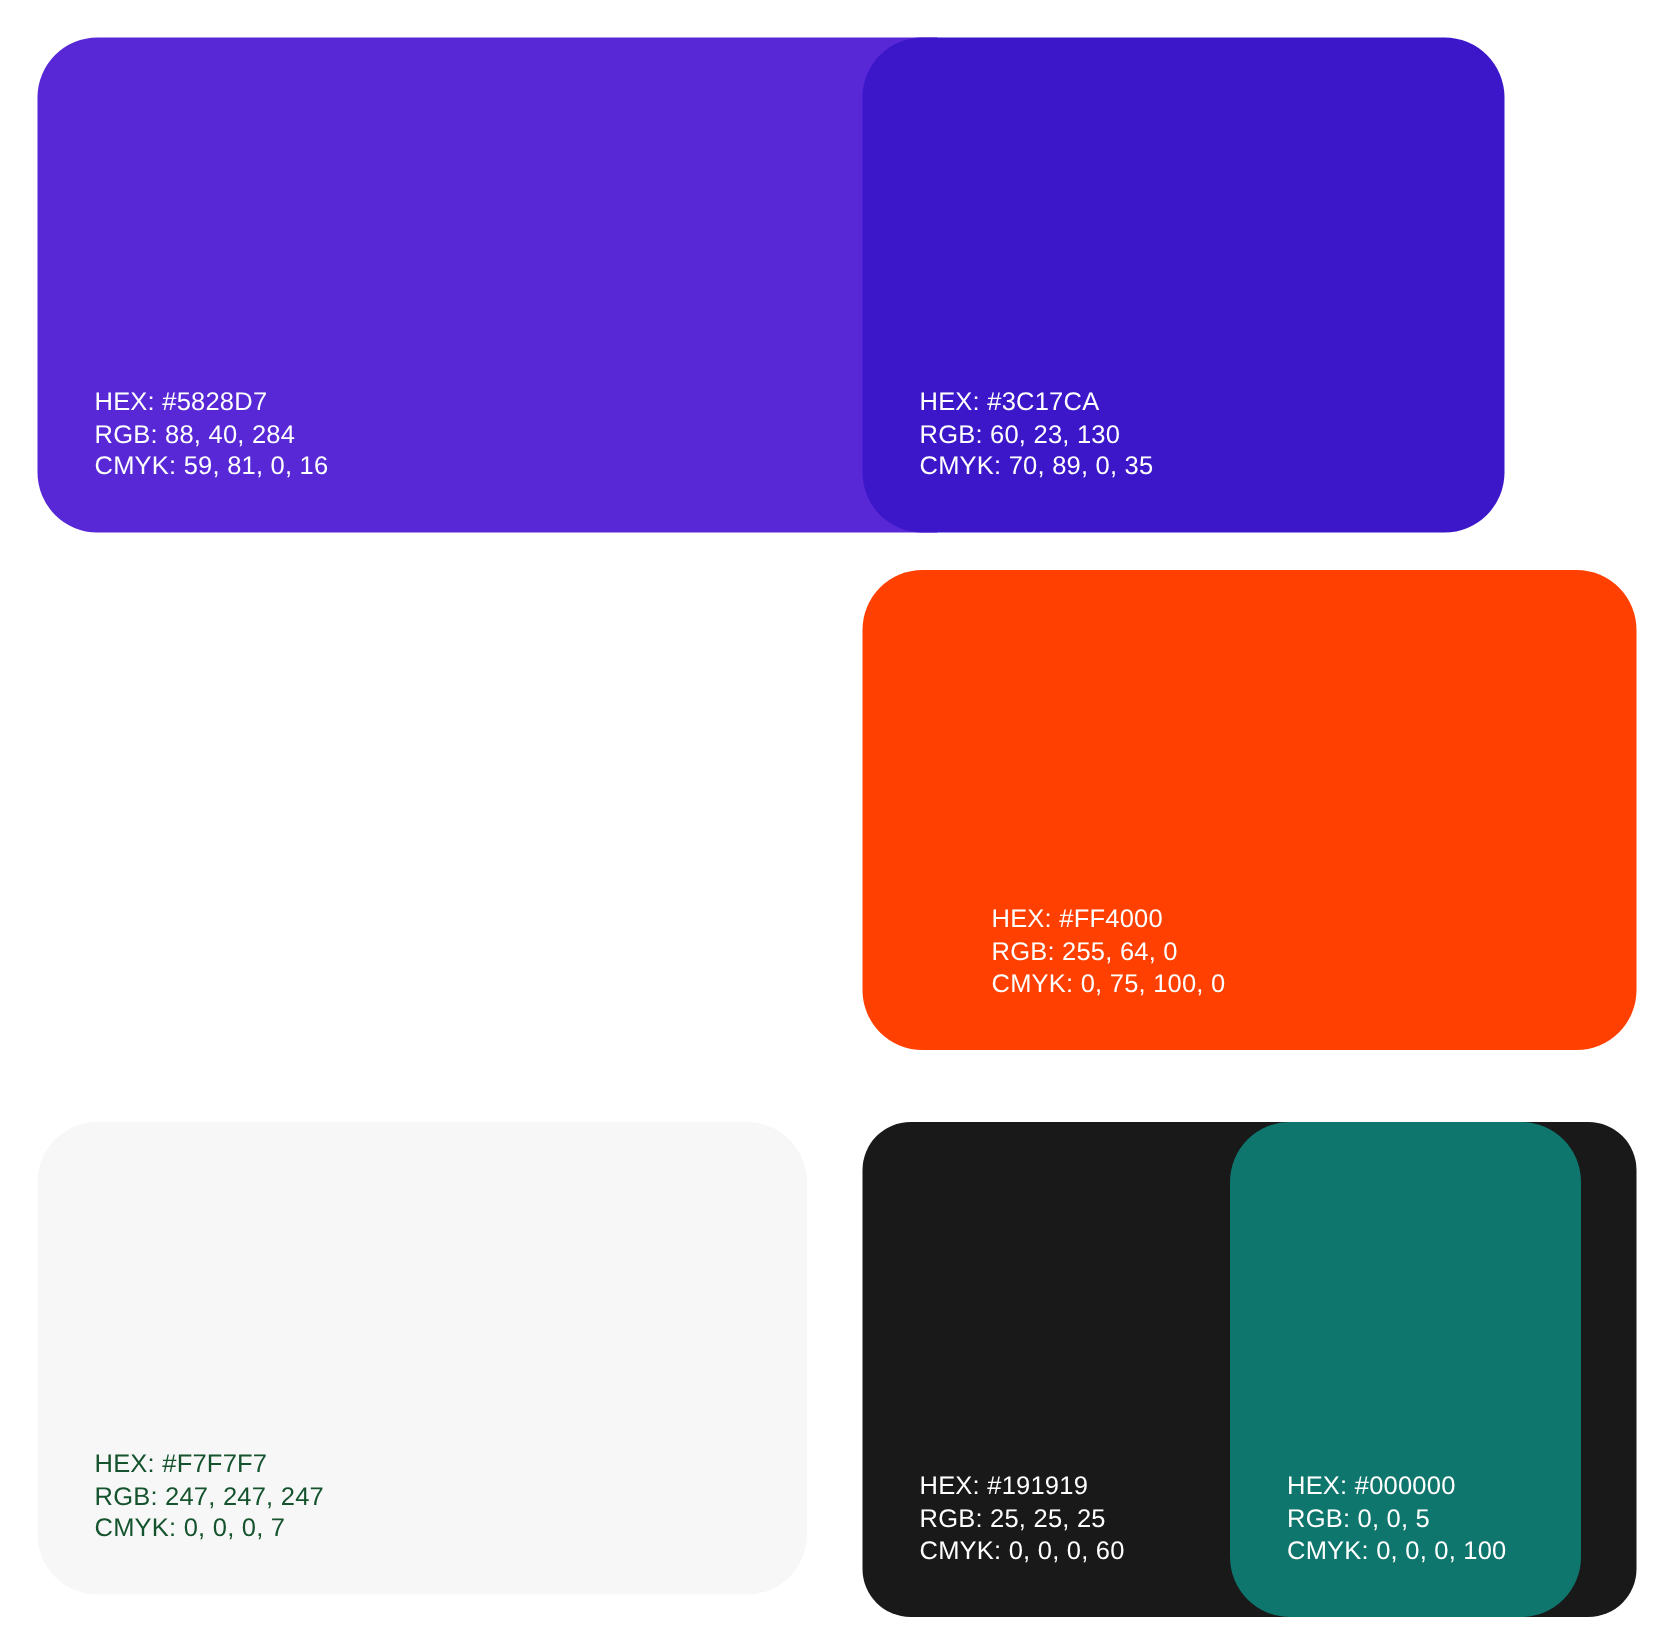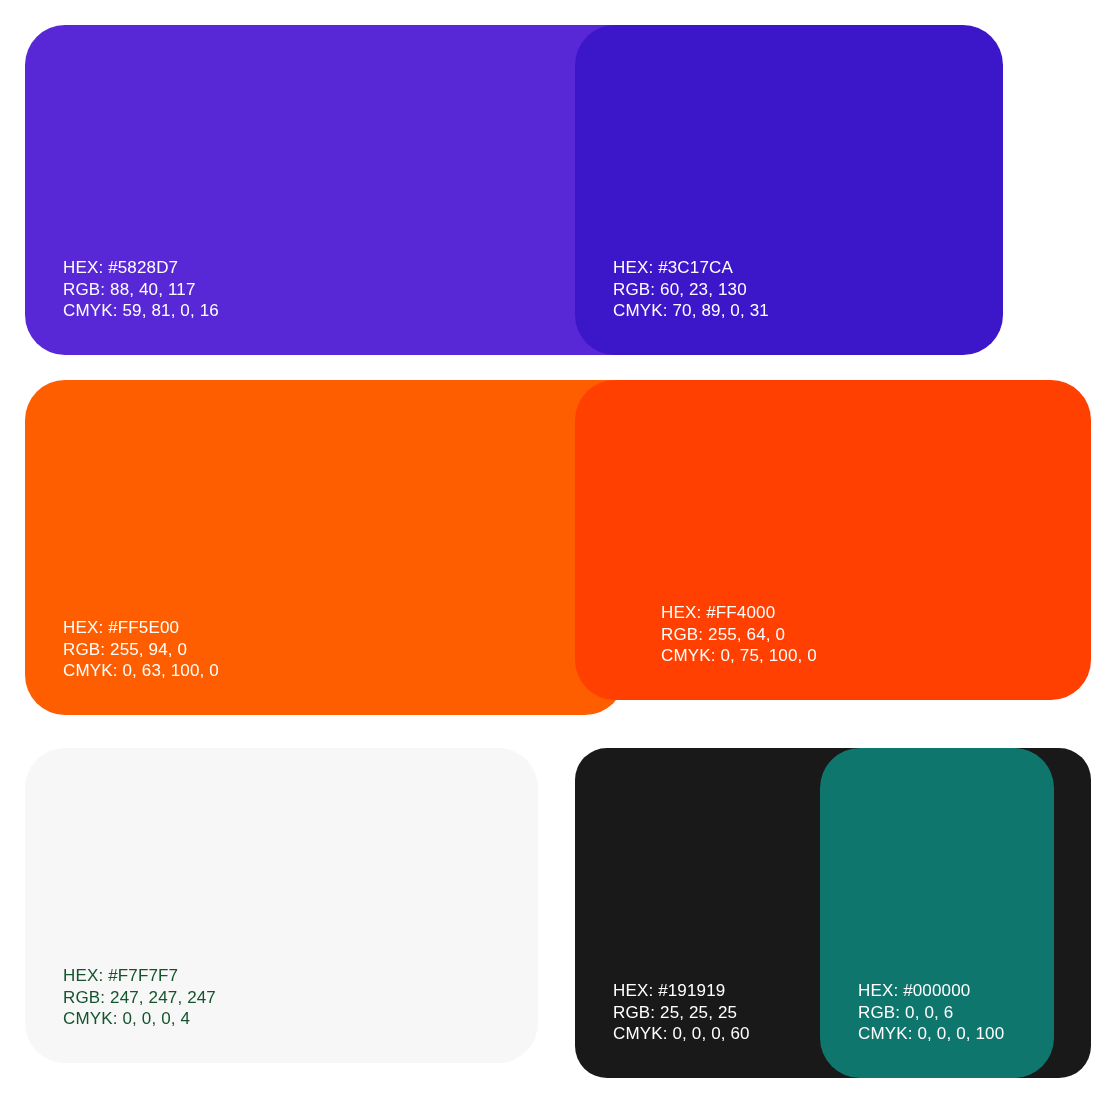--- a/index.html
+++ b/index.html
@@ -109,66 +109,59 @@
   .r3c .swatch-info { bottom: 34px; left: 38px; }
 </style>
 </head>
 <body>
 
 <div class="palette">
 
   <div class="swatch r1a">
     <div class="swatch-info light-text">
       <span class="line">HEX: #5828D7</span>
-      <span class="line">RGB: 88, 40, 117</span>
+      <span class="line">RGB: 88, 40, 284</span>
       <span class="line">CMYK: 59, 81, 0, 16</span>
     </div>
   </div>
 
   <div class="swatch r1b">
     <div class="swatch-info light-text">
       <span class="line">HEX: #3C17CA</span>
       <span class="line">RGB: 60, 23, 130</span>
-      <span class="line">CMYK: 70, 89, 0, 31</span>
+      <span class="line">CMYK: 70, 89, 0, 35</span>
     </div>
   </div>
 
-  <div class="swatch r2a">
-    <div class="swatch-info light-text">
-      <span class="line">HEX: #FF5E00</span>
-      <span class="line">RGB: 255, 94, 0</span>
-      <span class="line">CMYK: 0, 63, 100, 0</span>
-    </div>
-  </div>
 
   <div class="swatch r2b">
     <div class="swatch-info light-text">
       <span class="line">HEX: #FF4000</span>
       <span class="line">RGB: 255, 64, 0</span>
       <span class="line">CMYK: 0, 75, 100, 0</span>
     </div>
   </div>
 
   <div class="swatch r3a">
     <div class="swatch-info dark-text">
       <span class="line">HEX: #F7F7F7</span>
       <span class="line">RGB: 247, 247, 247</span>
-      <span class="line">CMYK: 0, 0, 0, 4</span>
+      <span class="line">CMYK: 0, 0, 0, 7</span>
     </div>
   </div>
 
   <div class="swatch r3b">
     <div class="swatch-info light-text">
       <span class="line">HEX: #191919</span>
       <span class="line">RGB: 25, 25, 25</span>
       <span class="line">CMYK: 0, 0, 0, 60</span>
     </div>
   </div>
 
   <div class="swatch r3c">
     <div class="swatch-info light-text">
       <span class="line">HEX: #000000</span>
-      <span class="line">RGB: 0, 0, 6</span>
+      <span class="line">RGB: 0, 0, 5</span>
       <span class="line">CMYK: 0, 0, 0, 100</span>
     </div>
   </div>
 
 </div>
 
 </body></html>

